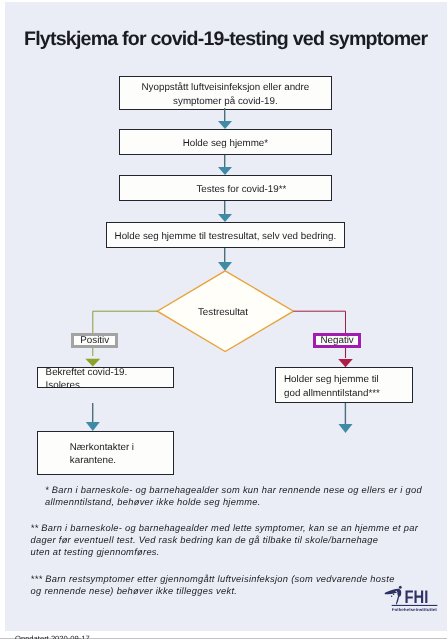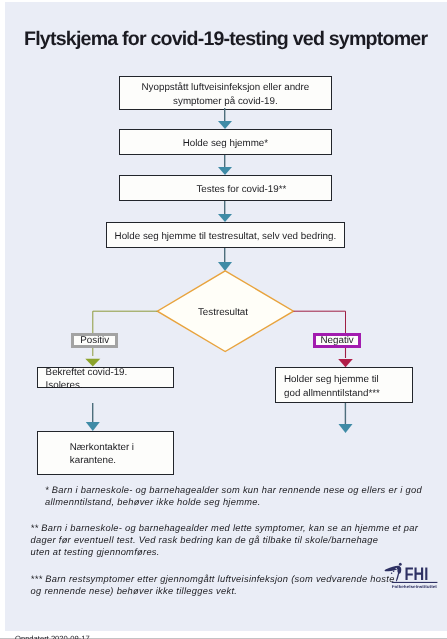--- a/index.html
+++ b/index.html
@@ -12,21 +12,21 @@
   .box{position:absolute;box-sizing:border-box;background:#fdfdfb;border:1.4px solid #22252b;display:flex;align-items:center;}
   .box>span{display:block;width:100%;font-size:9.8px;color:#1b1b1f;line-height:13.5px;position:relative;top:1.8px;}
   .box .ln{display:inline;}
   .ctr{text-align:center;}
   .lft{text-align:left;padding-left:7.8px;}
   .diamond{position:absolute;}
   .tag{position:absolute;box-sizing:border-box;background:#fdfdfb;display:flex;align-items:center;justify-content:center;font-size:9.8px;color:#1b1b1f;}
   .fn{position:absolute;font-style:italic;font-size:9.3px;letter-spacing:0.30px;color:#1b1b1f;line-height:11.9px;white-space:nowrap;}
   .upd{position:absolute;left:15px;top:616.2px;font-size:7.6px;color:#1b1b22;line-height:9px;white-space:nowrap;margin-top:18px;}
   svg.ov{position:absolute;left:0;top:0;width:447px;height:639px;pointer-events:none;}
-  #logo{position:absolute;left:384px;top:561px;}
+  #logo{position:absolute;left:384px;top:584px;}
 </style>
 </head>
 <body>
 
 <div id="page">
   <div id="canvas"></div>
   <div id="botline"></div>
 
   <div class="ttl">Flytskjema for covid-19-testing ved symptomer</div>
 

